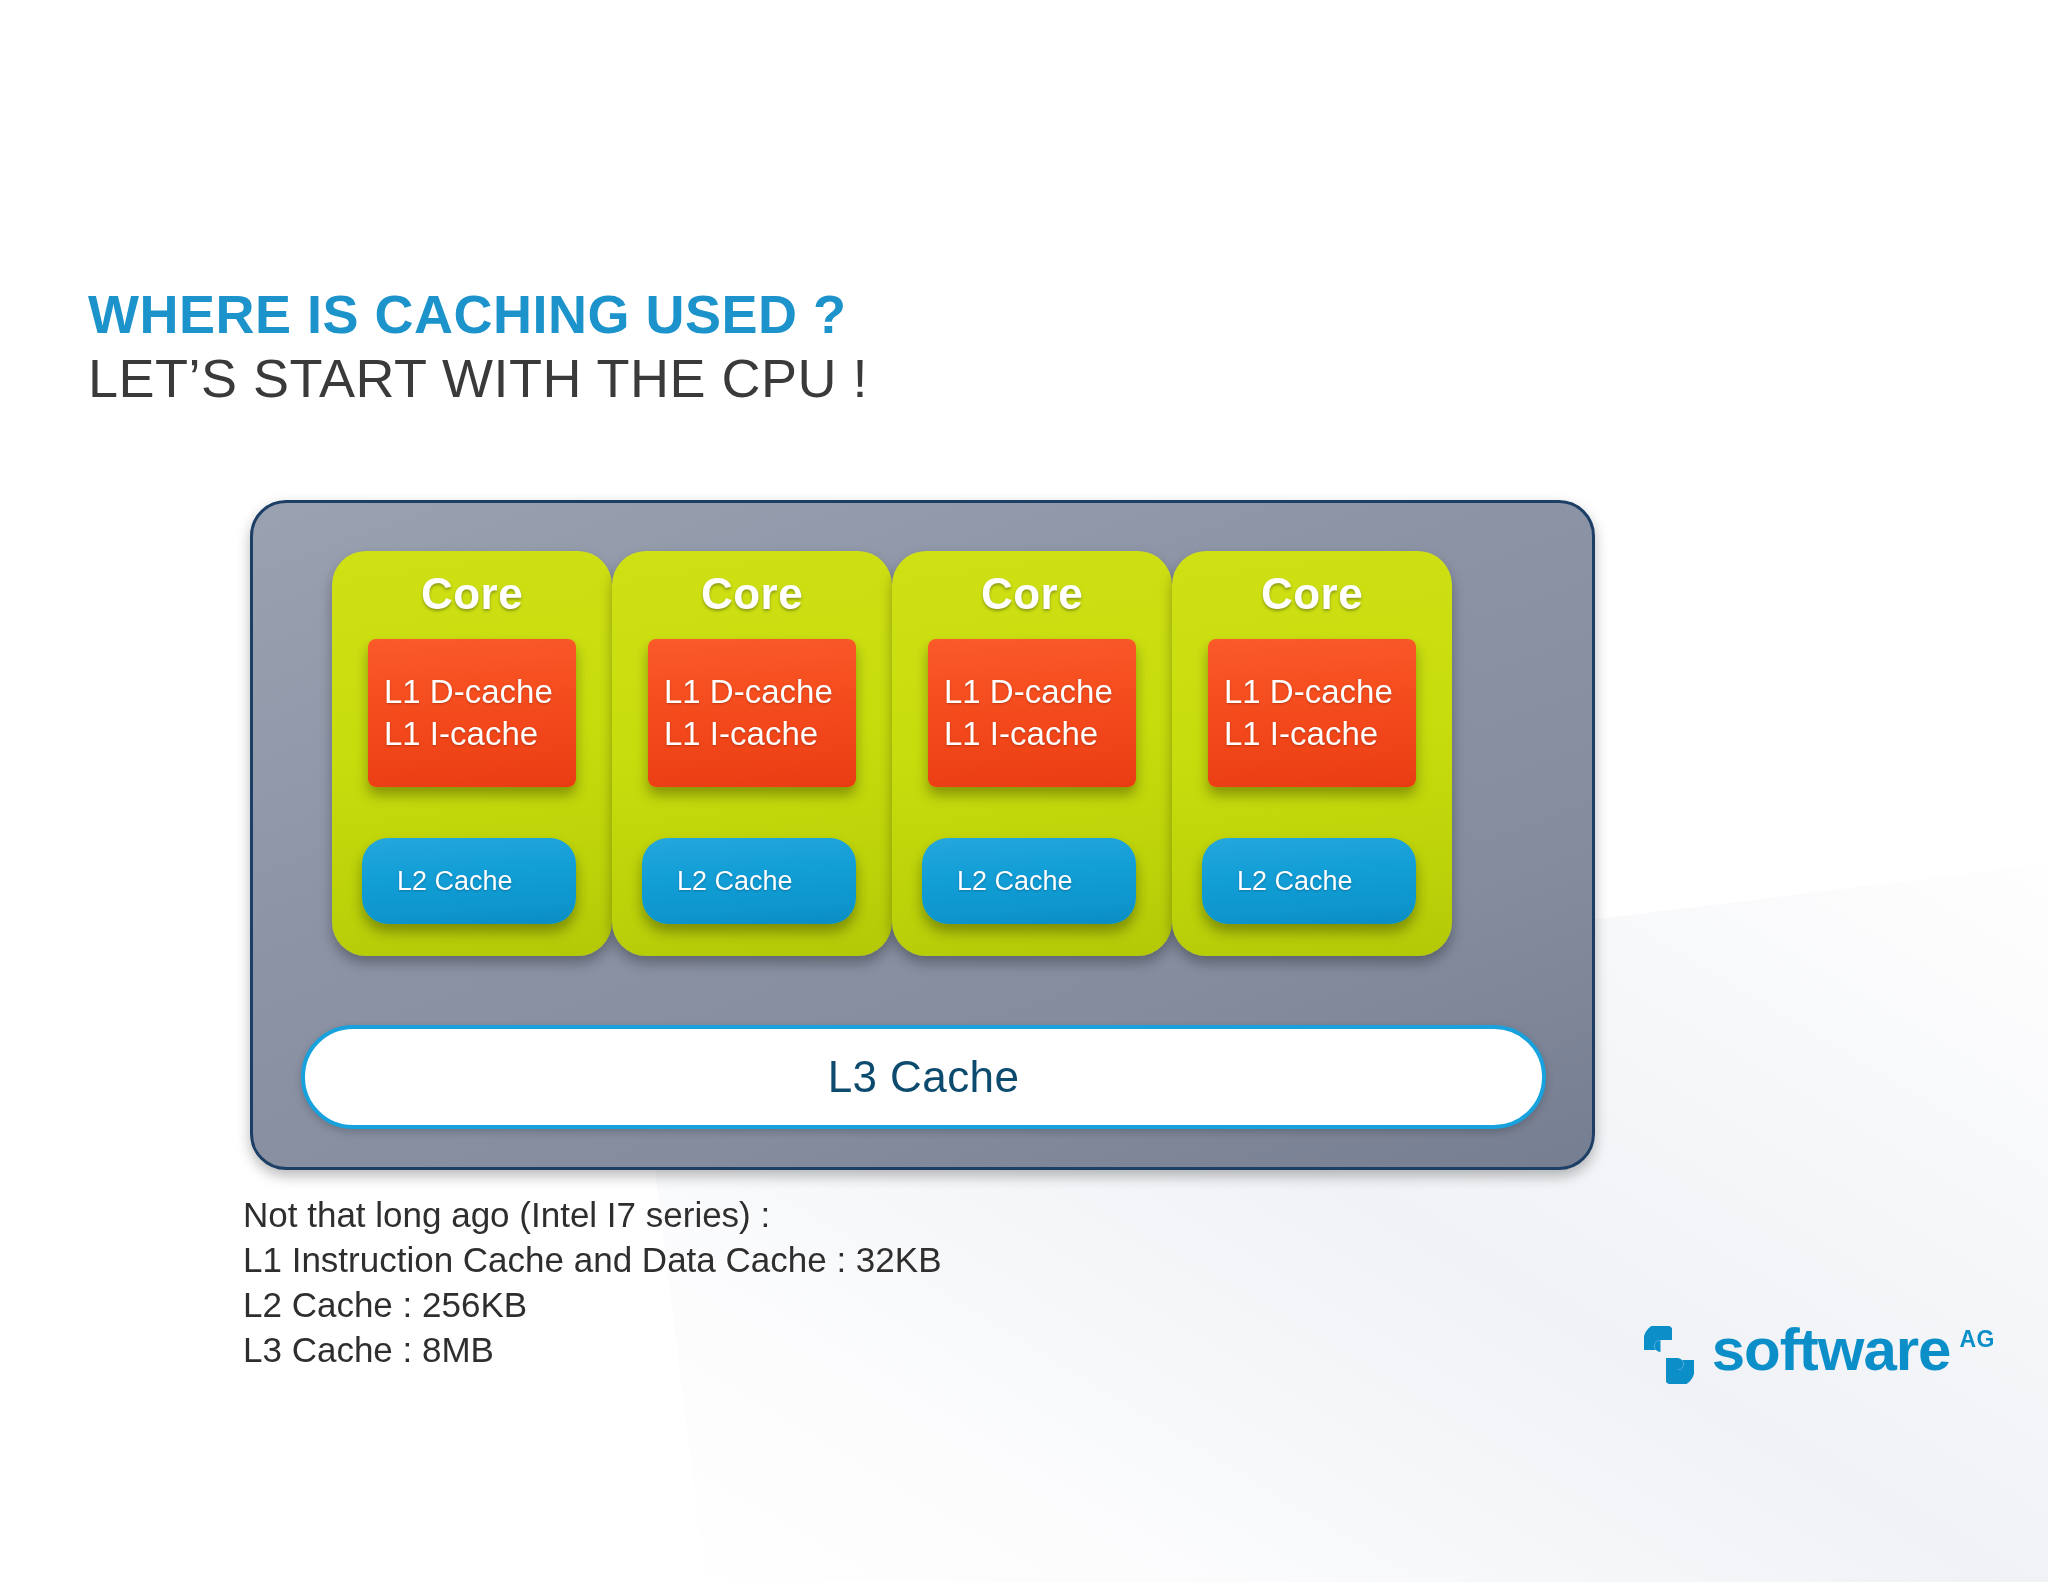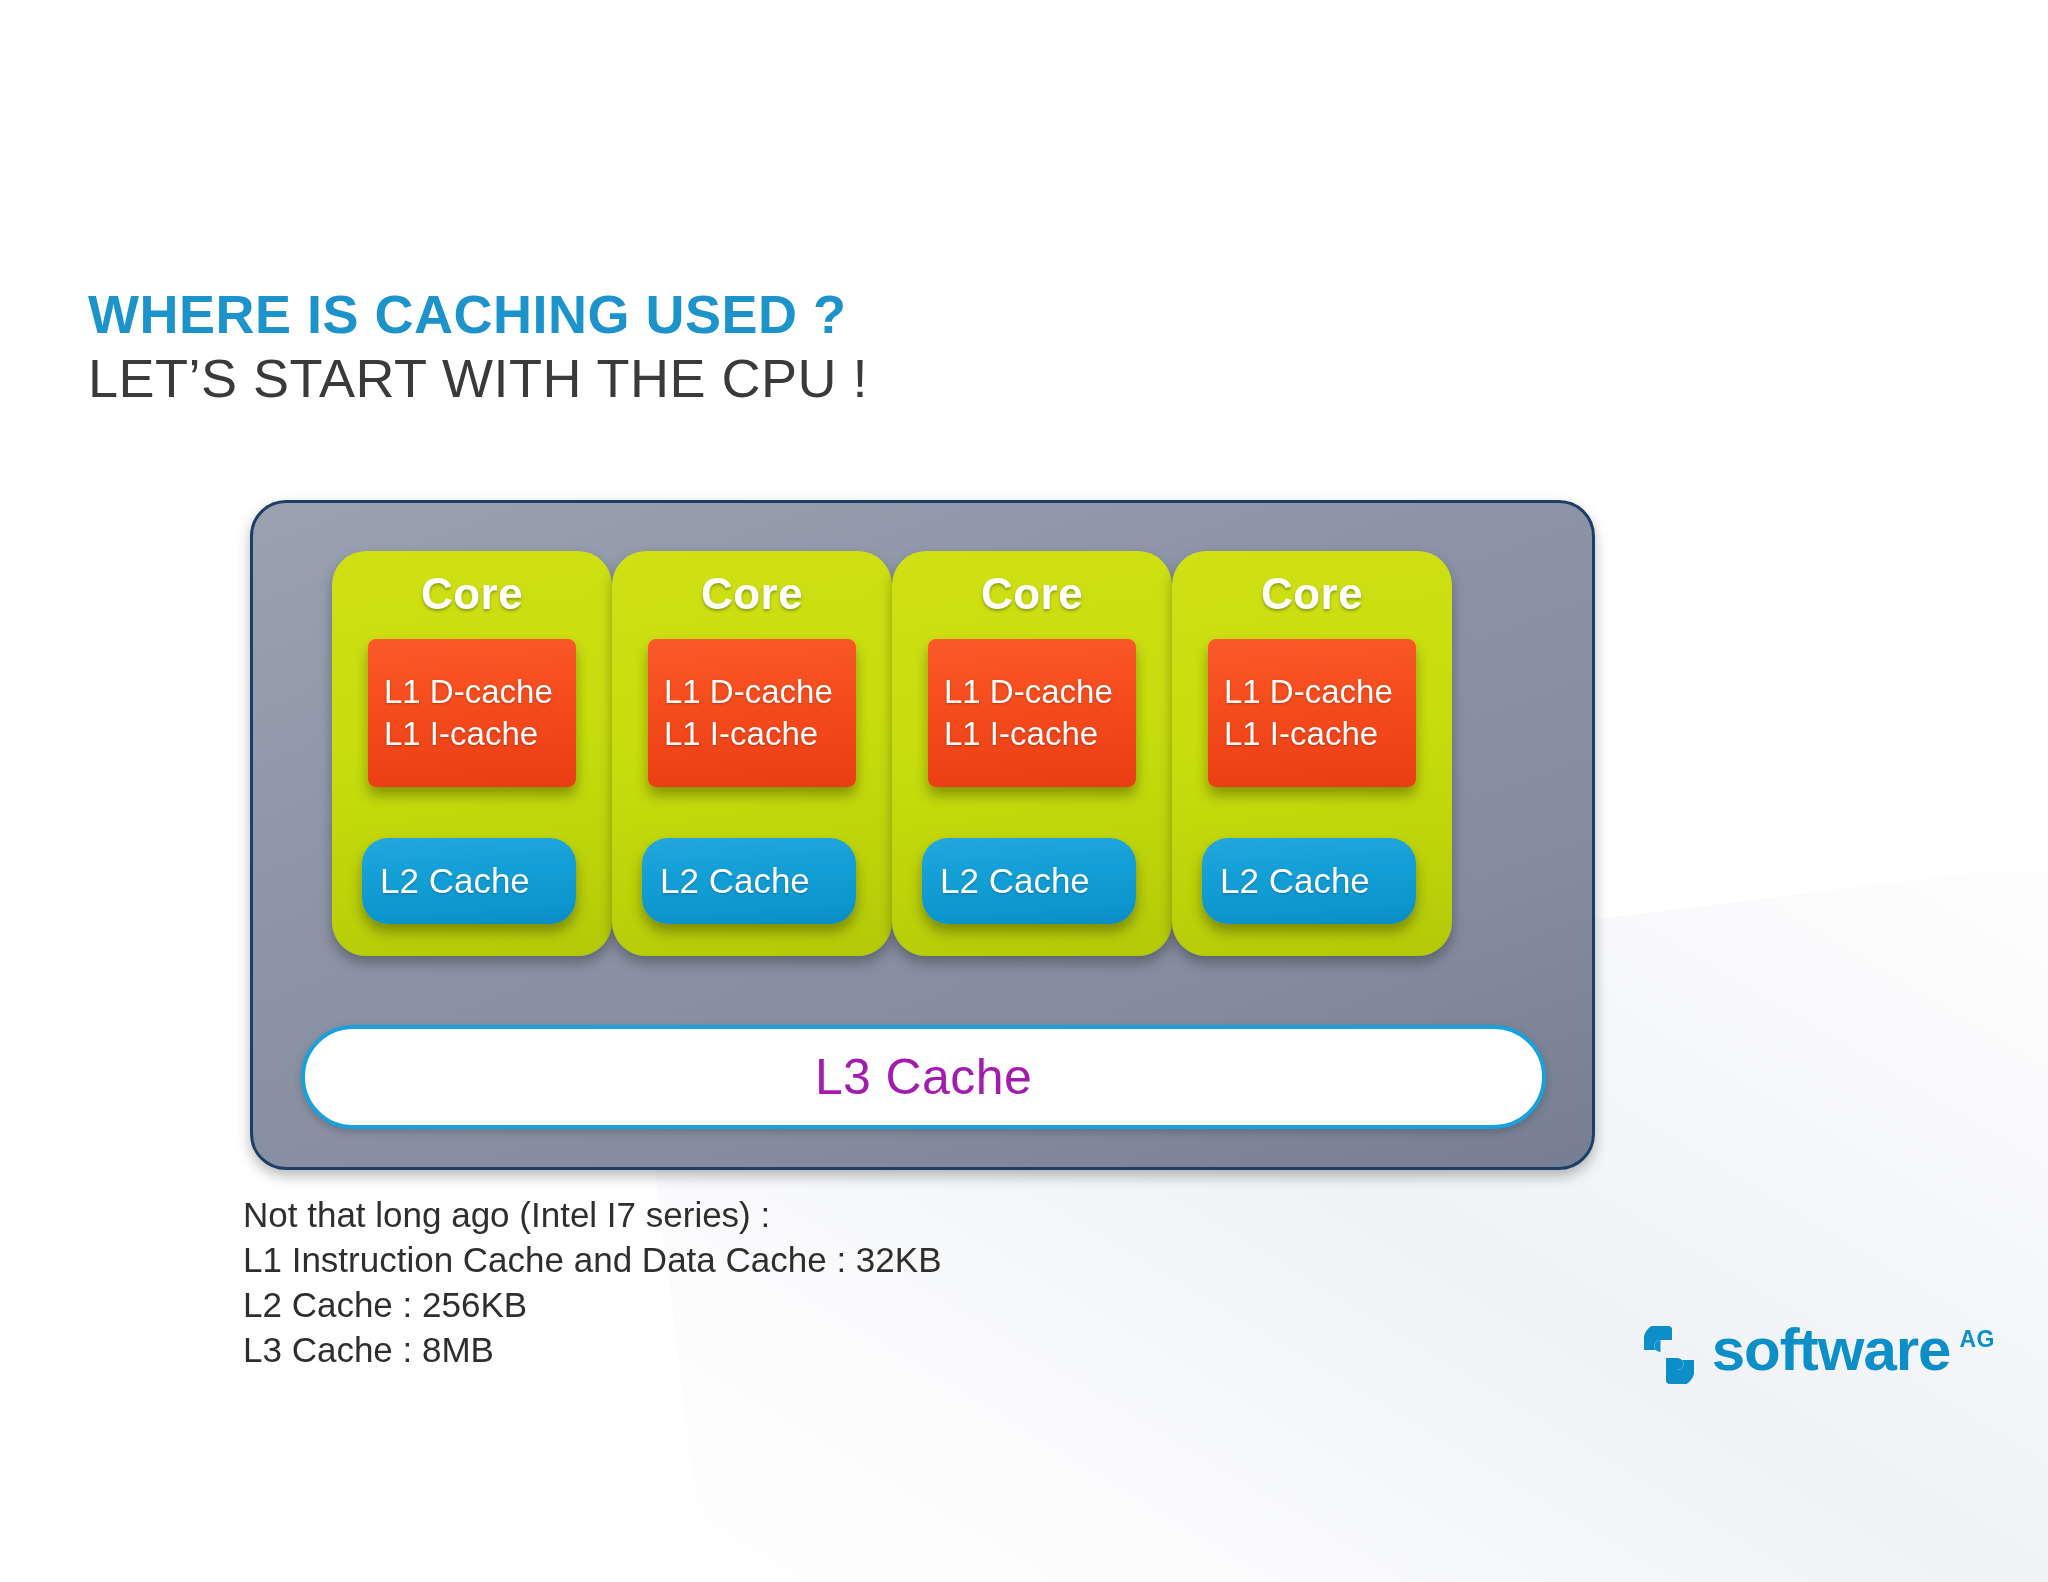--- a/index.html
+++ b/index.html
@@ -134,45 +134,46 @@
     height: 86px;
     border-radius: 26px;
     background: linear-gradient(176deg, #24a7dd 0%, #129ed6 42%, #0e96ce 78%, #0b8cc3 100%);
     box-shadow: 0 8px 13px rgba(0,0,0,0.32);
     box-sizing: border-box;
     display: flex;
     align-items: center;
     padding-left: 18px;
   }
   .l2-label {
-    font-size: 35px;
+    font-size: 27px;
     color: #ffffff;
     white-space: nowrap;
     text-shadow: 0 1px 2px rgba(0,60,90,0.40);
+    margin-left: 17px;
   }
 
   
   .l3-bar {
     position: absolute;
     left: 48px;
     bottom: 38px;
     width: 1245px;
     height: 104px;
     border-radius: 52px;
     background: #ffffff;
     border: 4px solid #18A2DD;
     box-sizing: border-box;
     display: flex;
     align-items: center;
     justify-content: center;
     box-shadow: 0 3px 8px rgba(0,0,0,0.20);
   }
   .l3-label {
-    font-size: 50px;
-    color: #a21caf;
+    font-size: 44px;
+    color: #0c4a6e;
     letter-spacing: 0.4px;
   }
 
   
   .notes {
     position: absolute;
     left: 243px;
     top: 1192px;
     font-size: 35px;
     color: #2E2E2E;

